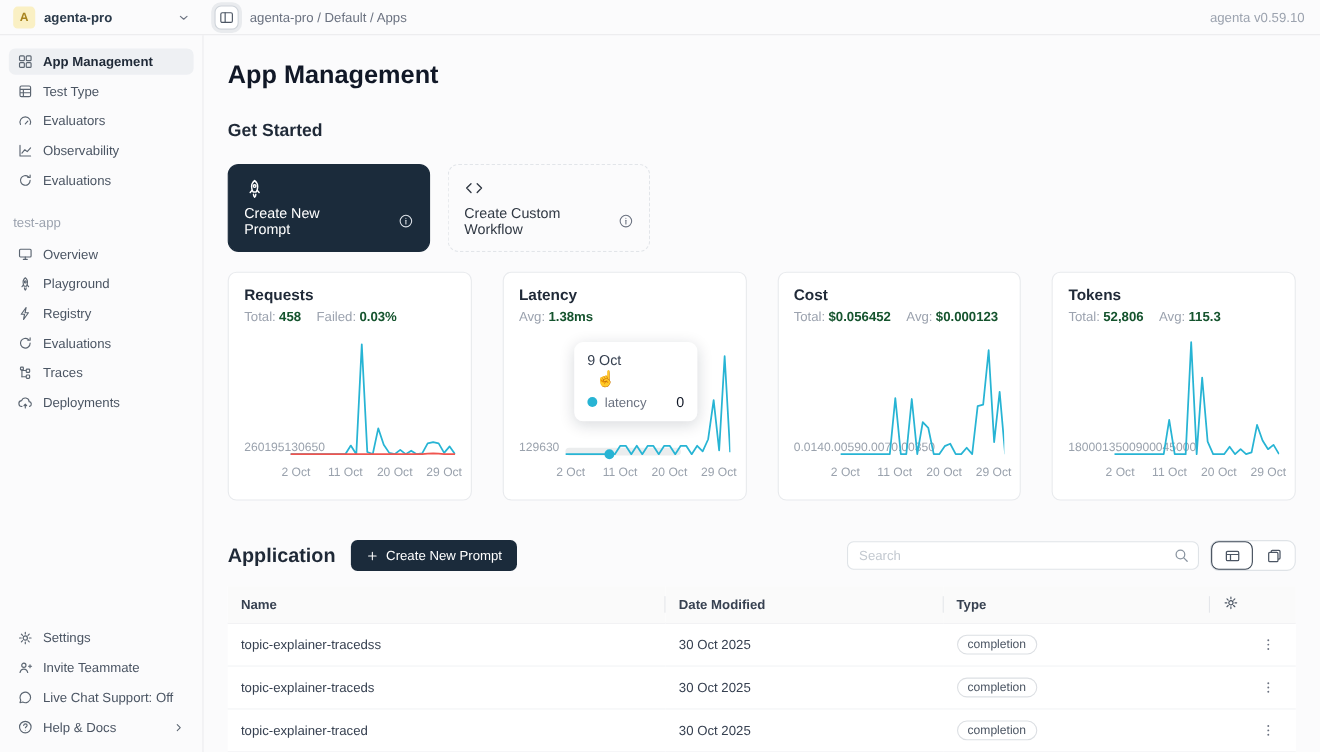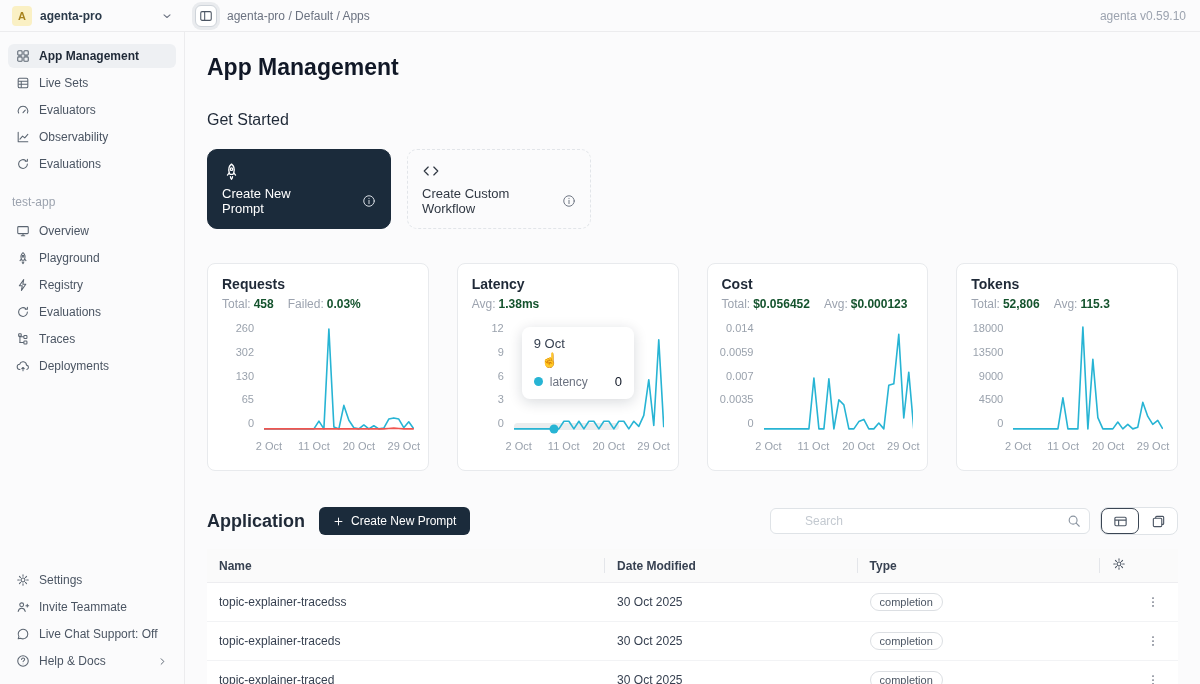--- a/index.html
+++ b/index.html
@@ -23,59 +23,59 @@
   .nav-item { display:flex; align-items:center; gap:9px; padding:5px 8px; border-radius:6px; font-size:12px; color:#4b5563; margin-bottom:3px; cursor:pointer; }
   .nav-item.selected { background:#eef0f3; color:#1f2937; font-weight:600; }
   .nav-item .icon { color:#5b6571; display:flex; }
   .section-label { font-size:12px; color:#9ca3af; padding:16px 4px 10px; }
   .sidebar-footer { margin-top:auto; }
   .nav-spacer { flex:1; }
 
   
   main { flex:1; padding:14px 22px 0; overflow:hidden; }
   .page-title { font-size:23px; font-weight:700; color:#111827; margin-top:8px; }
-  .section-title { font-size:16px; font-weight:400; color:#1f2937; margin:30px 0 20px; }
+  .section-title { font-size:16px; font-weight:700; color:#1f2937; margin:30px 0 20px; }
 
   .gs-cards { display:flex; gap:16px; }
   .gs-card { width:184px; height:80px; border-radius:10px; border:1px dashed #e2e5e9; padding:12px 14px; display:flex; flex-direction:column; justify-content:space-between; color:#303843; cursor:pointer; background:transparent; }
   .gs-card.dark { background:#1b2b3b; border:1px solid #1b2b3b; color:#ffffff; }
   .gs-bottom { display:flex; align-items:center; justify-content:space-between; font-size:13px; font-weight:500;gap:44px; }
   .gs-card .info { color:#6b7280; }
   .gs-card.dark .info { color:#dde2e8; }
 
   
-  .chart-row { display:flex; gap:28px; margin-top:34px; }
+  .chart-row { display:flex; gap:28px; margin-top:18px; }
   .chart-card { flex:1; background:#fff; border:1px solid #e8eaed; border-radius:8px; padding:12px 14px 10px; height:208px; position:relative; }
   .chart-title { font-size:14px; font-weight:700; color:#1f2937; }
   .chart-stats { display:flex; gap:14px; font-size:12px; margin-top:5px; }
   .stat-label { color:#9ca3af; }
   .stat-value { color:#14532d; font-weight:700; margin-left:3px; }
   .chart-body { display:flex; margin-top:14px; height:106px; }
-  .yticks { width:42px; display:flex; flex-direction:column; justify-content:space-between; align-items:flex-end; padding-right:10px; font-size:11px; color:#9aa2ad; }
+  .yticks { width:42px; display:flex; flex-direction:row; justify-content:space-between; align-items:flex-end; padding-right:10px; font-size:11px; color:#9aa2ad; }
   .yticks span { line-height:11px; transform:translateY(-2px); }
   .plot { flex:1; position:relative; }
   .plot svg { position:absolute; inset:0; width:100%; height:100%; z-index:1; }
   .chart-marker { position:absolute; width:9px; height:9px; border-radius:50%; background:#27b4d4; transform:translate(-50%,50%); z-index:2; }
   .hover-band { position:absolute; left:0; bottom:1px; width:70%; height:7px; background:#ebedee; border-radius:4px; z-index:0; }
   .xticks { position:relative; height:13px; margin-top:9px; margin-left:42px; font-size:11px; color:#9aa2ad; }
   .xticks span { position:absolute; transform:translateX(-50%); white-space:nowrap; }
 
   .chart-tooltip { position:absolute; left:8px; top:2px; z-index:3; background:#fff; border-radius:8px; box-shadow:0 3px 14px rgba(15,23,42,.16); padding:9px 12px 10px; min-width:106px; }
   .tooltip-title { font-size:13px; font-weight:500; color:#374151; }
   .tooltip-cursor { display:block; font-size:14px; color:#4b5563; margin:1px 0 6px 8px; }
   .tooltip-row { display:flex; align-items:center; gap:7px; font-size:12px; color:#6b7280; }
   .tooltip-dot { width:9px; height:9px; border-radius:50%; background:#27b4d4; }
   .tooltip-value { margin-left:auto; padding-left:20px; color:#111827; font-size:13px; }
 
   
   .app-header { display:flex; align-items:center; gap:14px; margin-top:36px; }
   .app-title { font-size:18px; font-weight:700; color:#1f2937; }
   .create-btn { background:#1b2b3b; color:#fff; border:none; border-radius:6px; height:28px; padding:0 14px; font-size:12px; font-family:inherit; display:flex; align-items:center; gap:7px; cursor:pointer; }
   .search-area { margin-left:auto; display:flex; align-items:center; }
-  .search-box { width:320px; height:26px; border:1px solid #dfe3e7; border-radius:6px; background:#fff; display:flex; align-items:center; overflow:hidden;padding-left:24px; }
+  .search-box { width:320px; height:26px; border:1px solid #dfe3e7; border-radius:6px; background:#fff; display:flex; align-items:center; overflow:hidden; }
   .search-input { flex:1; border:none; outline:none; background:transparent; padding:0 10px; font-size:12px; font-family:inherit; color:#374151; }
   .search-input::placeholder { color:#c3c9d0; }
   .search-btn { width:30px; height:100%; display:flex; align-items:center; justify-content:center; color:#8a94a0; background:transparent; border:none; cursor:pointer; }
   .view-toggle { display:flex; align-items:center; border:1px solid #dfe3e7; border-radius:8px; background:#fff; margin-left:10px; height:28px; padding:0; }
   .view-btn { width:38px; height:26px; display:flex; align-items:center; justify-content:center; color:#4b5563; background:transparent; border:1px solid transparent; border-radius:7px; cursor:pointer; }
   .view-btn.active { border:1.5px solid #3b4654; }
 
   
   table.apps { width:100%; border-collapse:collapse; margin-top:14px; background:#fff; }
   table.apps thead th { font-size:12px; font-weight:600; color:#374151; text-align:left; padding:8px 12px; background:#fafafa; border-bottom:1px solid #ededf0; position:relative; }
@@ -125,21 +125,21 @@
         </span>
       <span>App Management</span>
     </div>
     <div class="nav-item">
       <span class="icon">
           <svg width="14" height="14" viewBox="0 0 16 16" fill="none" stroke="currentColor" stroke-width="1.2">
             <rect x="2.5" y="2.5" width="11" height="11" rx="1.5"></rect>
             <path d="M2.5 6h11M2.5 9.5h11M6 6v7.5"></path>
           </svg>
         </span>
-      <span>Live Sets</span>
+      <span>Test Type</span>
     </div>
     <div class="nav-item">
       <span class="icon">
           <svg width="14" height="14" viewBox="0 0 16 16" fill="none" stroke="currentColor" stroke-width="1.2" stroke-linecap="round">
             <path d="M3 11.5a5.5 5.5 0 1 1 10 0"></path>
             <path d="M8 11l2.6-2.8"></path>
           </svg>
         </span>
       <span>Evaluators</span>
     </div>
@@ -318,21 +318,21 @@
 
       <div class="chart-card">
         <div class="chart-title">Requests</div>
         <div class="chart-stats">
           <span><span class="stat-label">Total:</span><span class="stat-value">458</span></span>
           <span><span class="stat-label">Failed:</span><span class="stat-value">0.03%</span></span>
         </div>
         <div class="chart-body">
           <div class="yticks">
               <span>260</span>
-              <span>302</span>
+              <span>195</span>
               <span>130</span>
               <span>65</span>
               <span>0</span>
             </div>
           <div class="plot">
               <svg viewBox="0 0 100 100" preserveAspectRatio="none">
                 <polyline points="0.00,98.00 3.33,98.00 6.67,98.00 10.00,98.00 13.33,98.00 16.67,98.00 20.00,98.00 23.33,98.00 26.67,98.00 30.00,98.00 33.33,98.00 36.67,90.62 40.00,98.00 43.33,3.85 46.67,96.15 50.00,98.00 53.33,75.85 56.67,89.88 60.00,96.89 63.33,98.00 66.67,94.31 70.00,98.00 73.33,95.05 76.67,98.00 80.00,97.26 83.33,88.77 86.67,87.66 90.00,88.77 93.33,96.89 96.67,91.35 100.00,98.00" fill="none" stroke="#27b4d4" stroke-width="1.6" stroke-linejoin="round" vector-effect="non-scaling-stroke"></polyline>
                 <polyline points="0.00,98.00 3.33,98.00 6.67,98.00 10.00,98.00 13.33,98.00 16.67,98.00 20.00,98.00 23.33,98.00 26.67,98.00 30.00,98.00 33.33,98.00 36.67,98.00 40.00,98.00 43.33,98.00 46.67,98.00 50.00,98.00 53.33,98.00 56.67,98.00 60.00,98.00 63.33,98.00 66.67,98.00 70.00,98.00 73.33,98.00 76.67,98.00 80.00,98.00 83.33,97.63 86.67,97.26 90.00,97.63 93.33,98.00 96.67,98.00 100.00,98.00" fill="none" stroke="#f0544f" stroke-width="1.6" stroke-linejoin="round" vector-effect="non-scaling-stroke"></polyline>
               </svg>
             </div>

